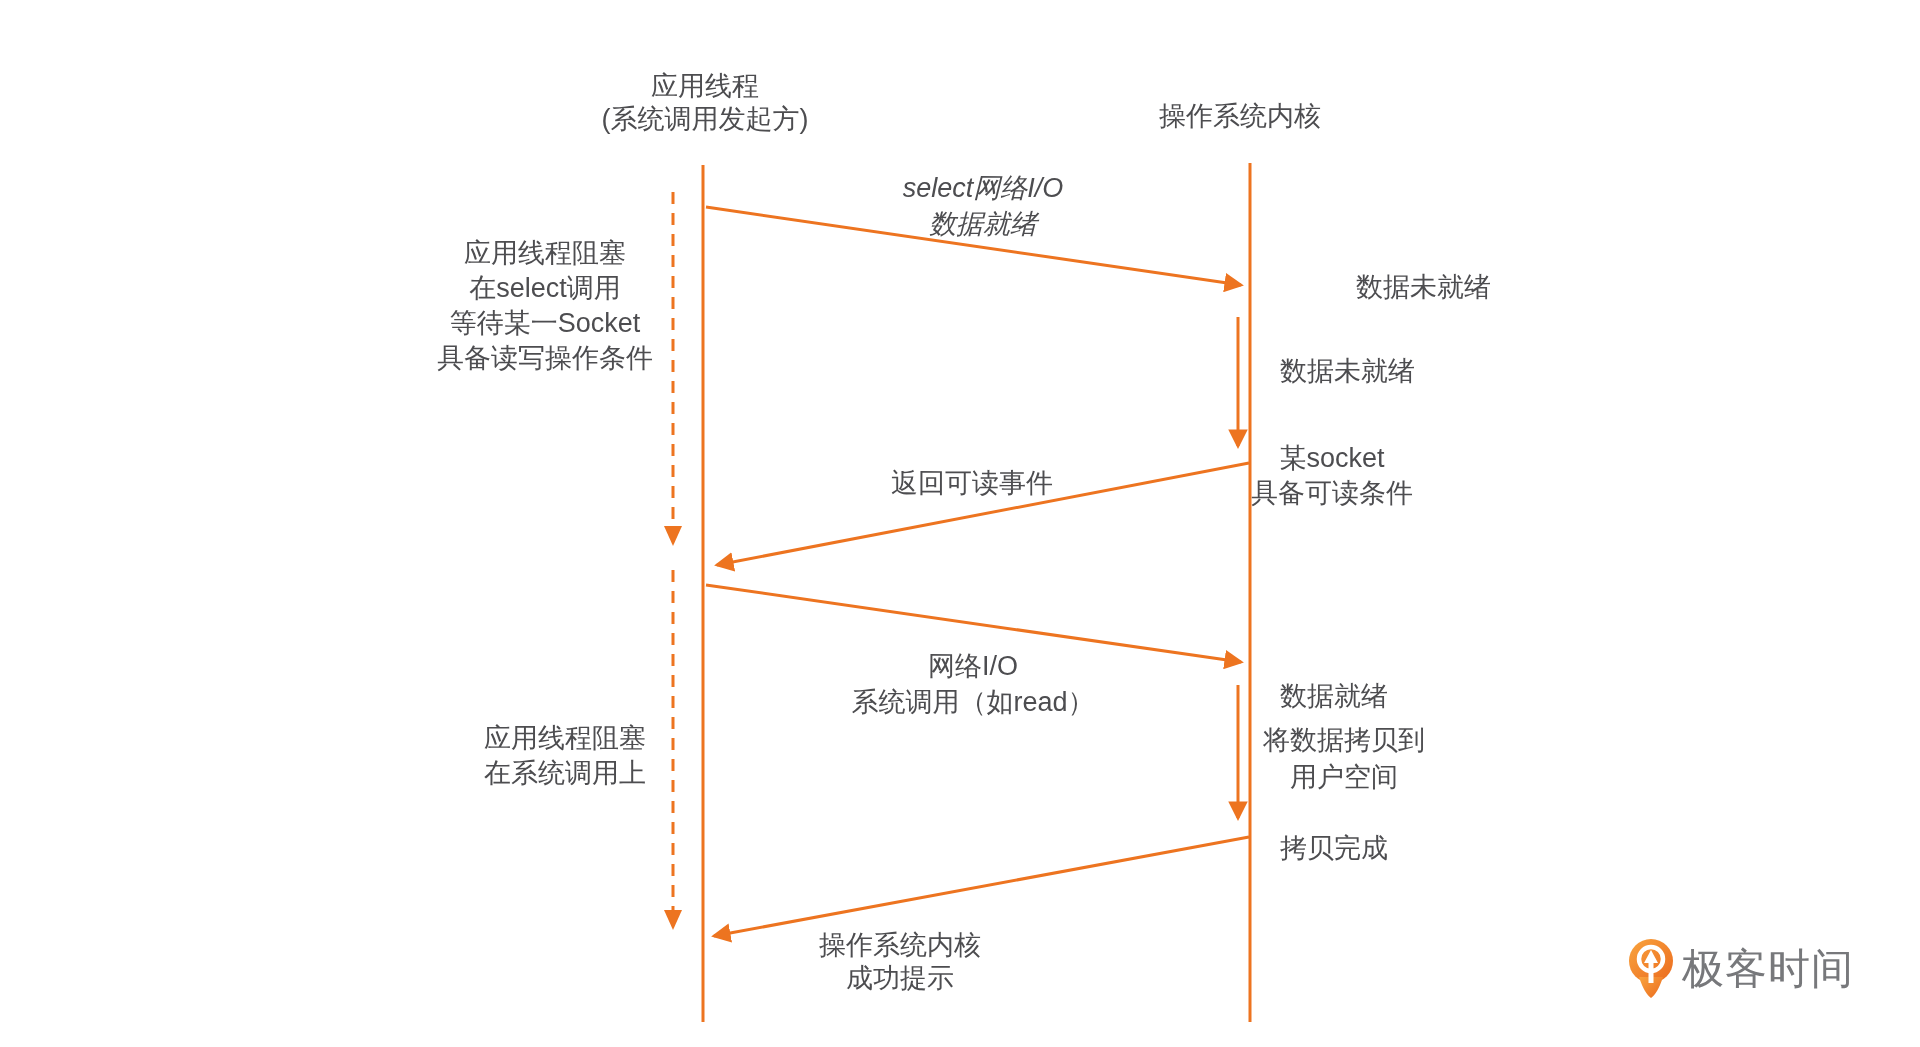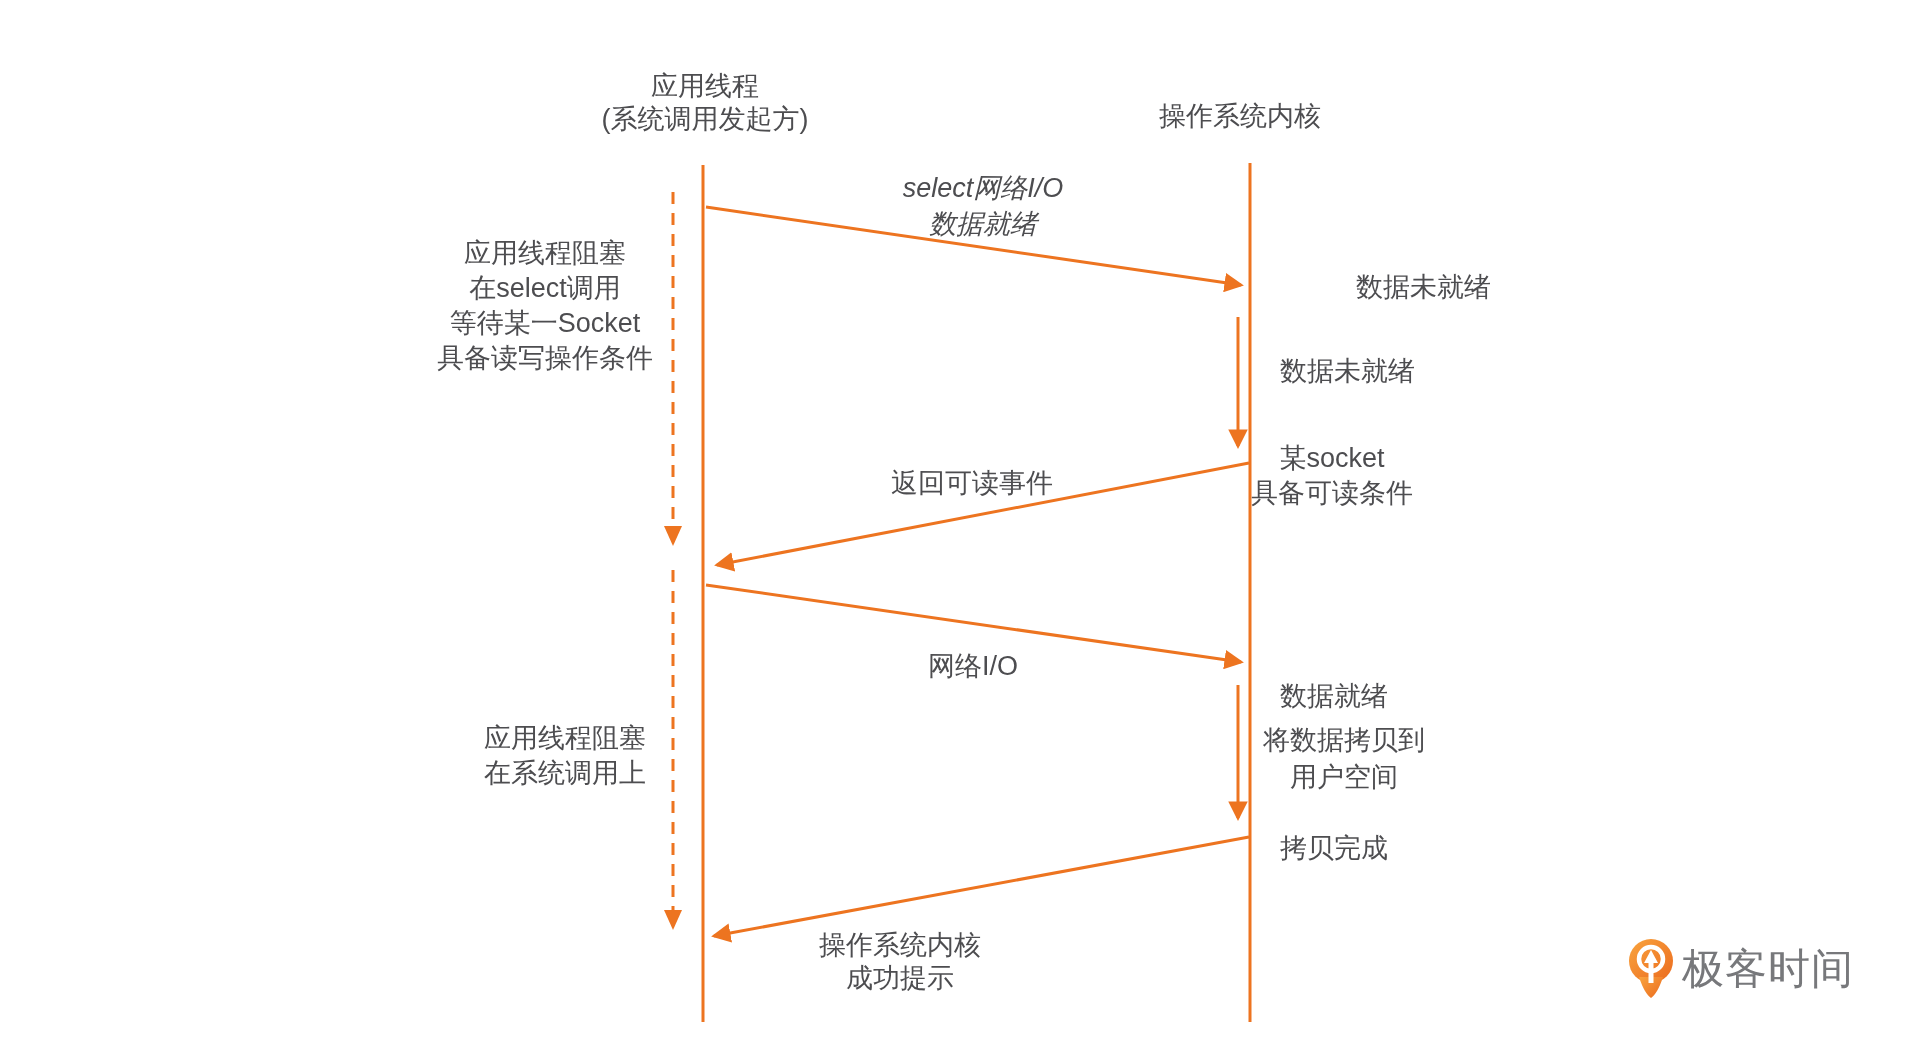--- a/index.html
+++ b/index.html
@@ -80,20 +80,21 @@
   </div>
   <div class="lbl center" style="left:1240px;top:99px;">操作系统内核</div>
 
   <div class="lbl center lh36" style="left:983px;top:170px;font-style:italic;">
     <div>select网络I/O</div>
     <div>数据就绪</div>
   </div>
   <div class="lbl center" style="left:972px;top:466px;">返回可读事件</div>
   <div class="lbl center lh36" style="left:973px;top:648px;">
     <div>网络I/O</div>
+    <div>系统调用（如read）</div>
   </div>
   <div class="lbl center lh33" style="left:900px;top:929px;">
     <div>操作系统内核</div>
     <div>成功提示</div>
   </div>
 
   <div class="lbl center lh35" style="left:545px;top:236px;">
     <div>应用线程阻塞</div>
     <div>在select调用</div>
     <div>等待某一Socket</div>

